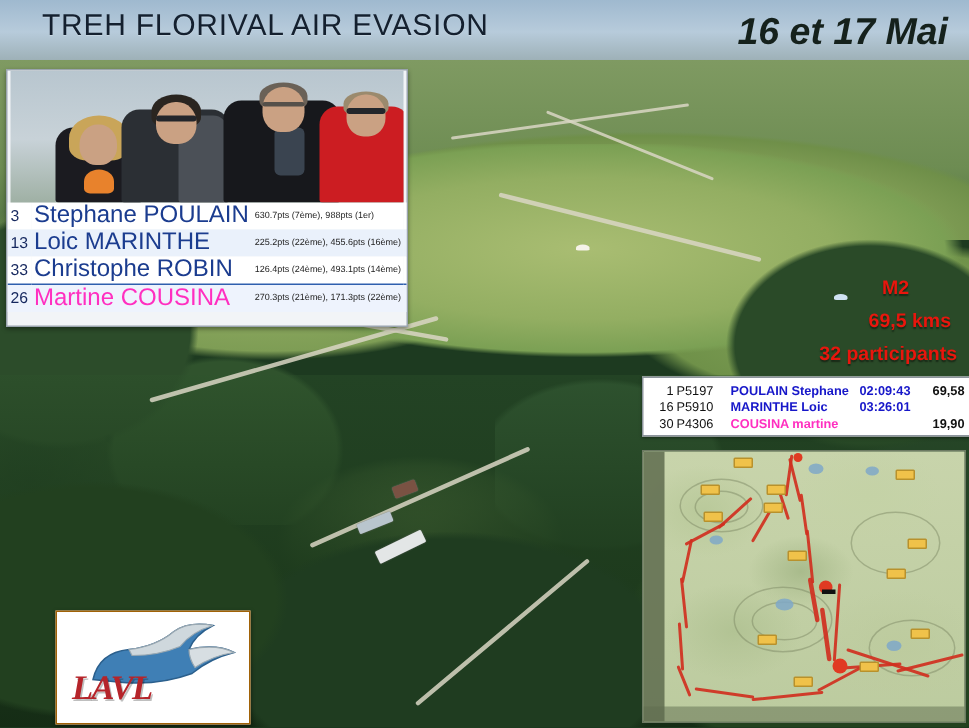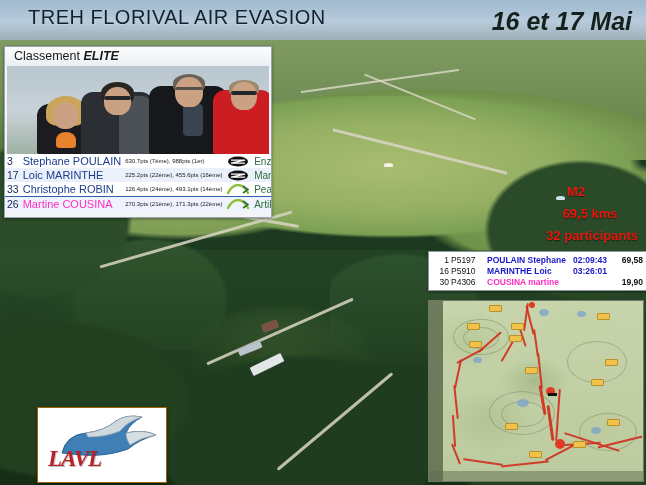--- a/index.html
+++ b/index.html
@@ -119,31 +119,31 @@
   .head{position:absolute;border-radius:48% 48% 44% 44%;background:#caa183;}
   .hair{position:absolute;border-radius:50% 50% 30% 30%;}
   .shades{position:absolute;height:4px;border-radius:2px;background:#23262b;}
 
   .cls-table{width:100%;border-collapse:collapse;font-size:9.5px;}
   .cls-table td{padding:0 2px;height:14px;vertical-align:middle;}
   .cls-table tr{background:#ffffff;}
   .cls-table tr.alt{background:#eaf1fb;}
   .cls-table tr.last{background:#eef3fd;border-top:1.5px solid #2f5fae;}
   .c-rank{width:20px;text-align:left;padding-left:4px;color:#15275e;font-size:10.5px;}
-  .c-name{color:#1b3c8f;font-size:11px;white-space:nowrap;}
+  .c-name{color:#1b3c8f;font-size:16px;white-space:nowrap;}
   .c-name.pink{color:#ff2fc0;}
   .c-pts{font-size:6px;color:#222;white-space:nowrap;text-align:left;}
   .c-wing{white-space:nowrap;text-align:left;padding-right:3px;}
   .c-wing span.lbl{font-size:10px;color:#2f6f3c;vertical-align:middle;margin-left:3px;}
   .wing-ico{display:inline-block;vertical-align:middle;}
 
   
   .stats{position:absolute;right:8px;top:184px;text-align:right;
     color:#e8160d;font-weight:700;text-shadow:0 1px 1px rgba(0,0,0,.45);}
-  .stats div{margin-bottom:7px;text-align:center;}
+  .stats div{margin-bottom:7px;}
   .s-m2{font-size:13px;margin-right:32px;}
   .s-km{font-size:13px;margin-right:4px;}
   .s-pt{font-size:13px;}
 
   
   .results{
     position:absolute;left:428px;top:251px;width:212px;
     background:#ffffff;border:1px solid #8d959d;
     box-shadow:0 1px 2px rgba(0,0,0,.4);
     padding:2px 3px 3px 3px;
@@ -229,23 +229,20 @@
 
     <div class="wing" style="left:384px;top:163px;background:#f5f2e8;"></div>
     <div class="wing" style="left:556px;top:196px;background:#cfe2f2;"></div>
   </div>
 
   <div class="title">TREH FLORIVAL AIR EVASION</div>
   <div class="date">16 et 17 Mai</div>
 
   <div class="classement">
 
-    <div class="cls-head">
-      <span>Classement </span><b>ELITE</b>
-    </div>
 
     <div class="photo">
 
       <div class="person" style="left:26px;width:66px;height:58px;">
         <div class="torso" style="left:4px;width:58px;height:50px;background:#1b1b20;"></div>
         <div class="hair" style="left:13px;top:0;width:40px;height:30px;background:#c9a559;"></div>
         <div class="head" style="left:20px;top:6px;width:25px;height:27px;"></div>
         <div style="position:absolute;left:23px;top:36px;width:20px;height:16px;background:#e8822c;border-radius:50% 50% 20% 20%;"></div>
       </div>
 
@@ -281,21 +278,21 @@
           <td class="c-pts">630.7pts (7ème), 988pts (1er)</td>
           <td class="c-wing">
             <svg class="wing-ico" width="22" height="11" viewBox="0 0 22 11">
               <ellipse cx="11" cy="5.5" rx="10" ry="5" fill="#111"></ellipse>
               <path d="M4 4.2 L18 4.2 L4 7.2 L18 7.2" stroke="#fff" stroke-width="1.3" fill="none"></path>
             </svg>
             <span class="lbl">Enzo 2</span>
           </td>
         </tr>
         <tr class="alt">
-          <td class="c-rank">17</td>
+          <td class="c-rank">13</td>
           <td class="c-name">Loic MARINTHE</td>
           <td class="c-pts">225.2pts (22ème), 455.6pts (16ème)</td>
           <td class="c-wing">
             <svg class="wing-ico" width="22" height="11" viewBox="0 0 22 11">
               <ellipse cx="11" cy="5.5" rx="10" ry="5" fill="#111"></ellipse>
               <path d="M4 4.2 L18 4.2 L4 7.2 L18 7.2" stroke="#fff" stroke-width="1.3" fill="none"></path>
             </svg>
             <span class="lbl">Mantra 4</span>
           </td>
         </tr>

